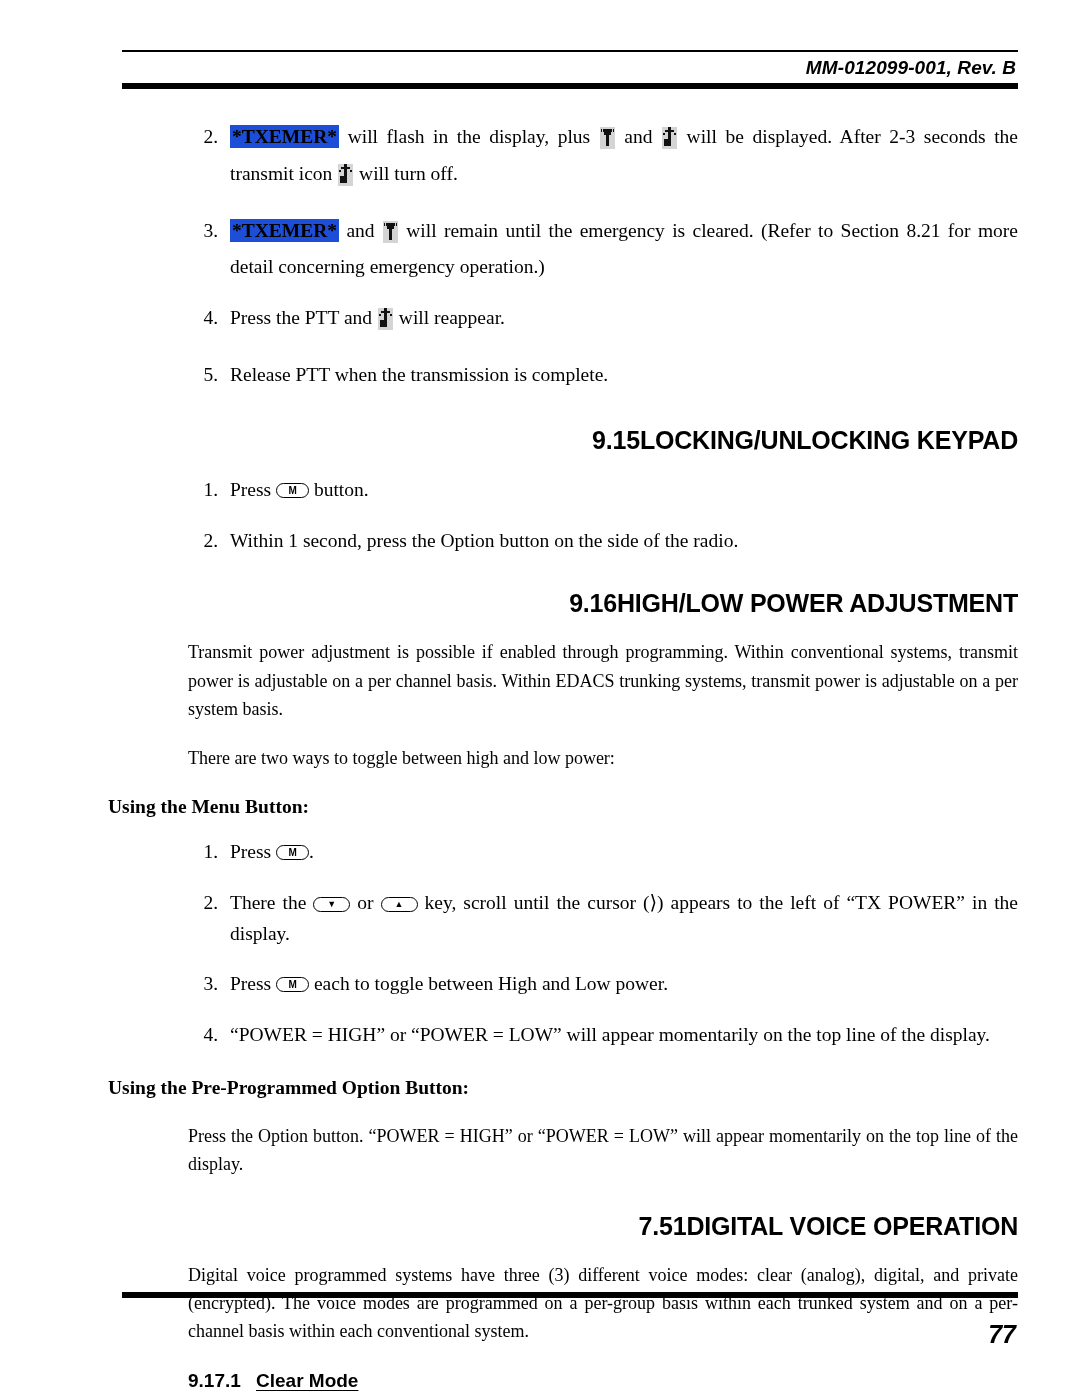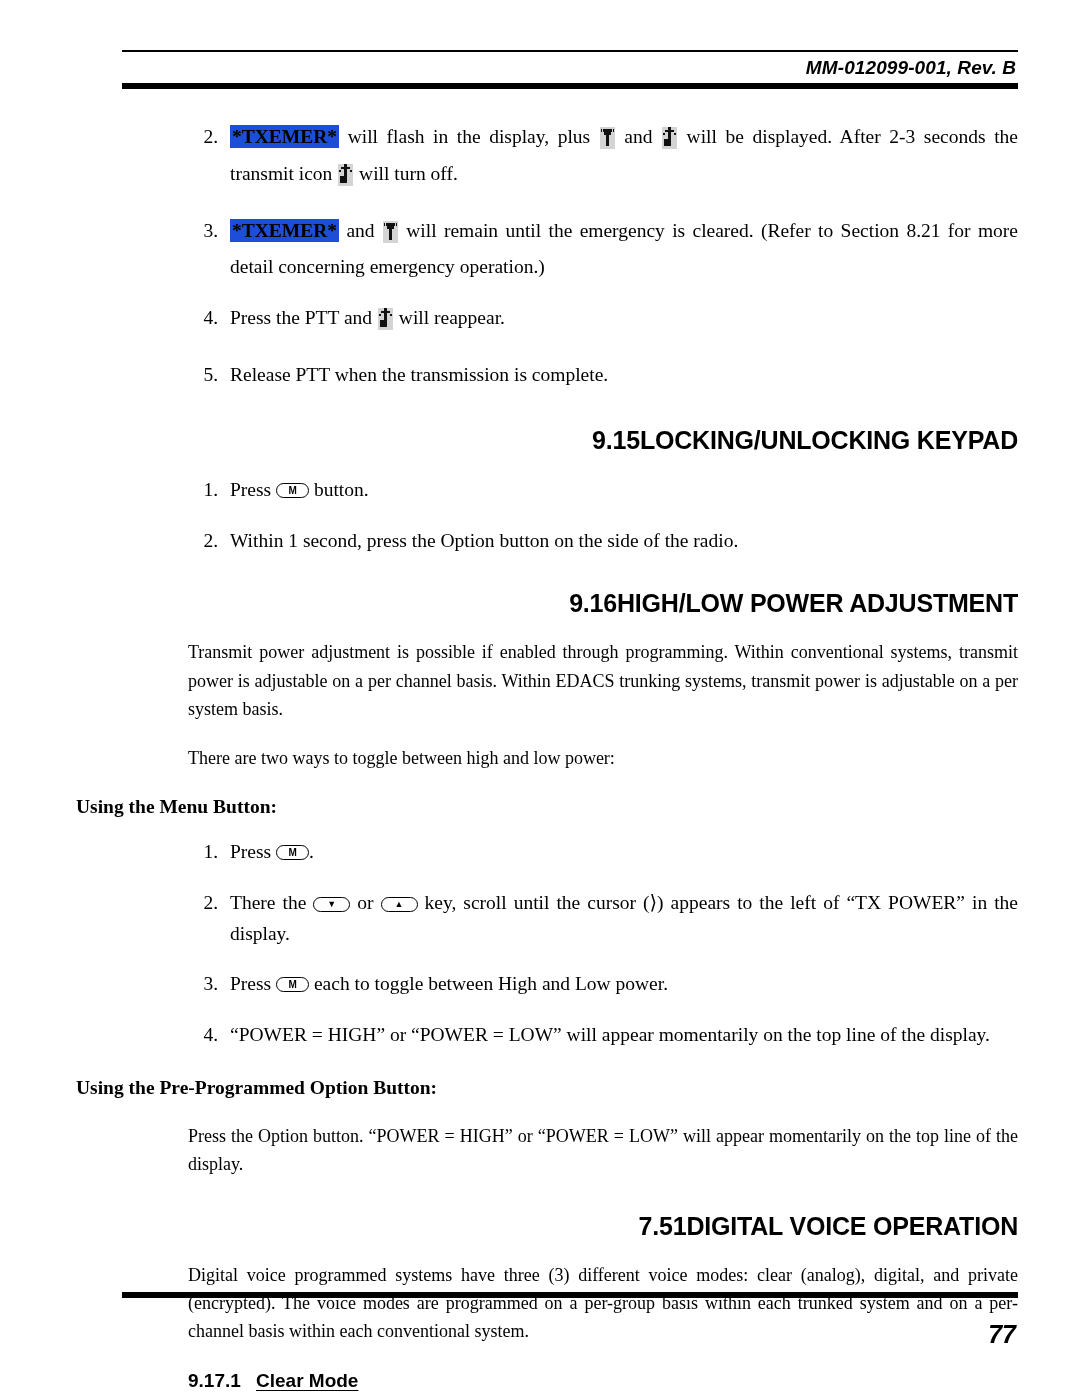--- a/index.html
+++ b/index.html
@@ -125,21 +125,21 @@
   
   .para {
     margin-left: 188px;
     width: 830px;
     font-size: 18px;
     line-height: 1.58;
     text-align: justify;
     hyphens: none;
   }
   .para-bold {
-    margin-left: 76px;
+    margin-left: 108px;
     width: 830px;
     font-size: 19.5px;
     font-weight: bold;
     line-height: 1.58;
   }
   .para-left {
     text-align: left;
   }
 
   

